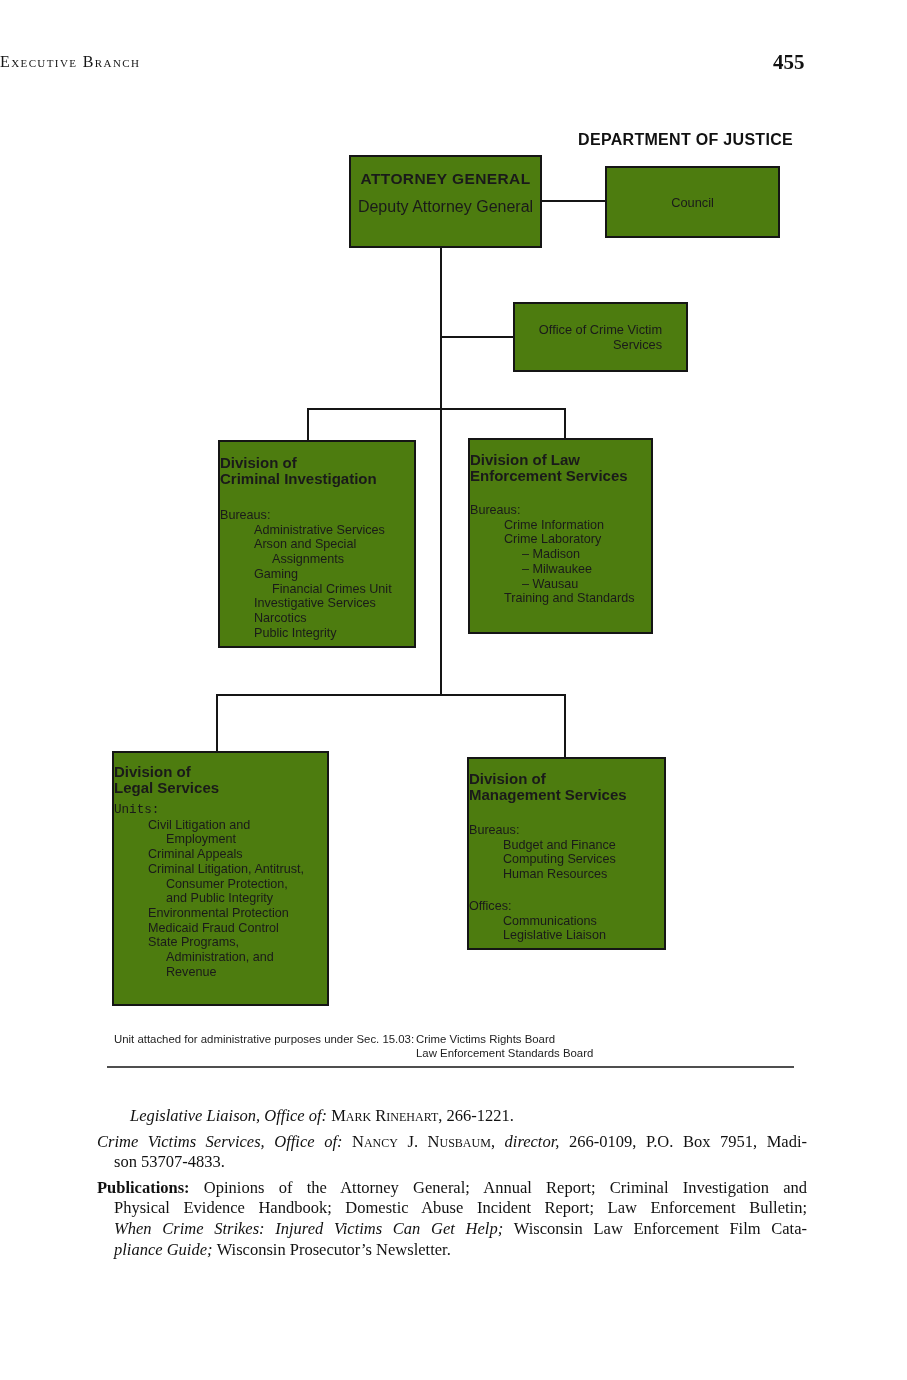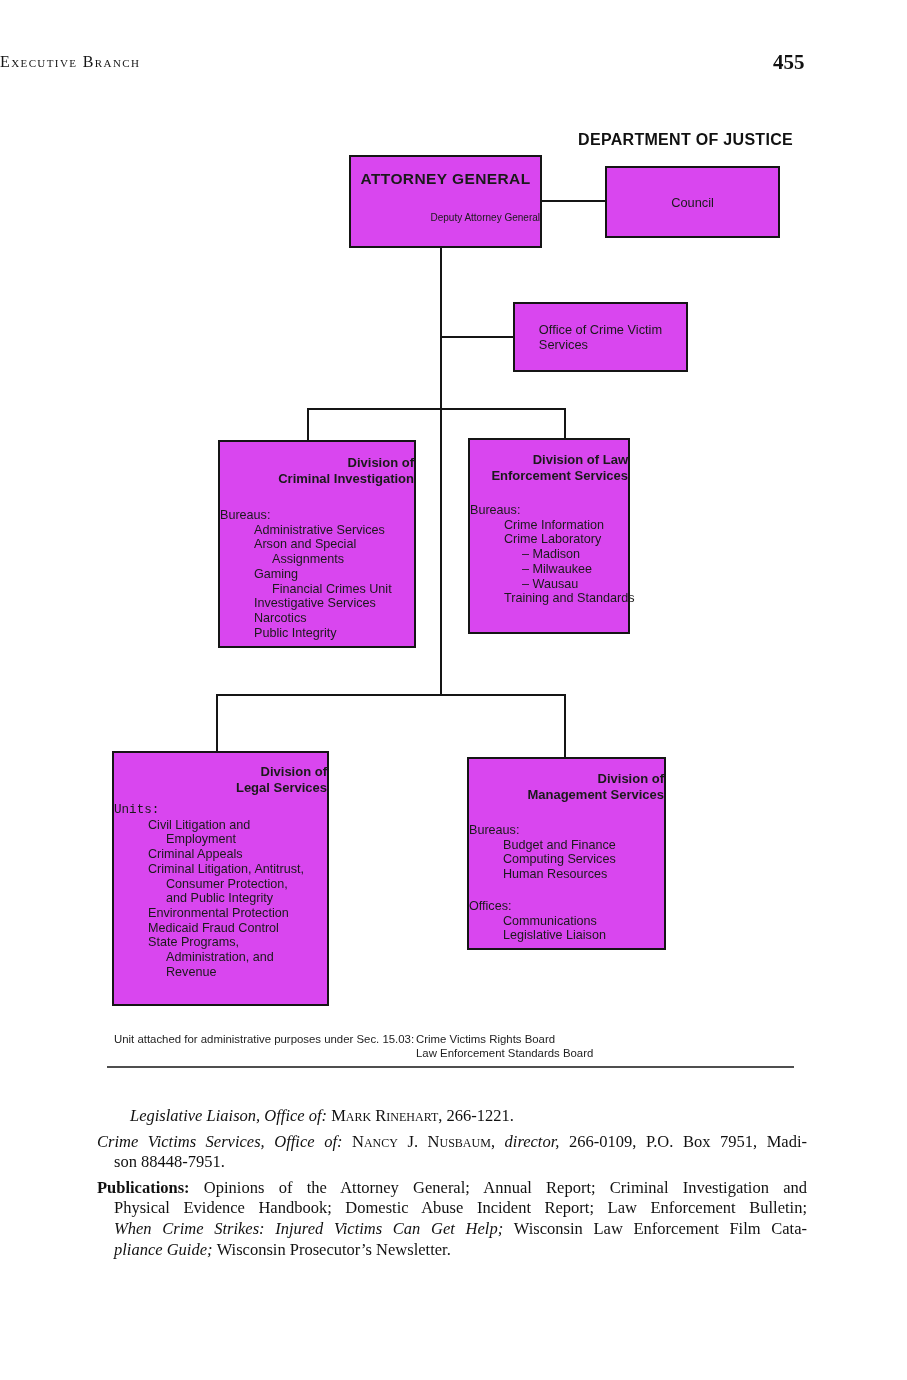--- a/index.html
+++ b/index.html
@@ -20,32 +20,32 @@
   }
   
   .doj-title{
     position:absolute;top:131px;right:114px;
     font-size:16px;font-weight:bold;letter-spacing:.3px;color:#111;
   }
   
   .line{position:absolute;background:#151515;}
   
   .obox{
-    position:absolute;box-sizing:border-box;border:2px solid #151515;background:#d946ef;
+    position:absolute;box-sizing:border-box;border:2px solid #151515;background:#4d7c0f;
   }
   .ag-box{left:349px;top:155px;width:193px;height:93px;text-align:center;}
   .ag-title{margin-top:13px;font-size:15.5px;font-weight:bold;letter-spacing:.4px;}
-  .ag-sub{margin-top:24px;font-size:10px;text-align:right;}
+  .ag-sub{margin-top:10px;font-size:16px;}
   .council-box{left:605px;top:166px;width:175px;height:72px;display:flex;align-items:center;justify-content:center;font-size:12.8px;}
-  .ocvs-box{left:513px;top:302px;width:175px;height:70px;display:flex;align-items:center;justify-content:center;text-align:left;font-size:12.8px;line-height:15.5px;}
+  .ocvs-box{left:513px;top:302px;width:175px;height:70px;display:flex;align-items:center;justify-content:center;text-align:right;font-size:12.8px;line-height:15.5px;}
   .dci-box{left:218px;top:440px;width:198px;height:208px;}
-  .dles-box{left:468px;top:438px;width:162px;height:196px;}
+  .dles-box{left:468px;top:438px;width:185px;height:196px;}
   .dls-box{left:112px;top:751px;width:217px;height:255px;}
   .dms-box{left:467px;top:757px;width:199px;height:193px;}
-  .div-title{text-align:right;font-weight:bold;font-size:13px;line-height:16px;}
+  .div-title{text-align:left;font-weight:bold;font-size:15px;line-height:16px;}
   .dci-box .div-title{margin-top:13px;}
   .dles-box .div-title{margin-top:12px;}
   .dls-box .div-title{margin-top:11px;}
   .dms-box .div-title{margin-top:12px;}
   .list-label{font-size:12.6px;line-height:14.7px;}
   .dci-box .list-label{margin-top:21px;}
   .dles-box .list-label{margin-top:19px;}
   .dls-box .list-label{margin-top:7px;font-family:Liberation Mono, monospace;}
   .dms-box .list-label.bureaus{margin-top:20px;}
   .dms-box .list-label.offices{margin-top:17px;}
@@ -185,21 +185,21 @@
     <div>Law Enforcement Standards Board</div>
   </div>
   <div class="page-rule"></div>
 
   <div class="body-text">
     <div class="para">
         <div class="body-line line-lead"><span class="seg-italic">Legislative Liaison, Office of: </span><span class="seg-smallcaps">Mark Rinehart</span><span class="seg-roman">, 266-1221.</span></div>
       </div>
     <div class="para">
         <div class="body-line line-justify"><span class="seg-italic">Crime Victims Services, Office of: </span><span class="seg-smallcaps">Nancy J. Nusbaum</span><span class="seg-roman">, </span><span class="seg-italic">director, </span><span class="seg-roman">266-0109, P.O. Box 7951, Madi-</span></div>
-        <div class="body-line line-indent"><span class="seg-roman">son 88448-7951.</span></div>
+        <div class="body-line line-indent"><span class="seg-roman">son 53707-4833.</span></div>
       </div>
     <div class="para">
         <div class="body-line line-justify"><span class="seg-bold">Publications: </span><span class="seg-roman">Opinions of the Attorney General; Annual Report; Criminal Investigation and</span></div>
         <div class="body-line line-justify line-indent"><span class="seg-roman">Physical Evidence Handbook; Domestic Abuse Incident Report; Law Enforcement Bulletin;</span></div>
         <div class="body-line line-justify line-indent"><span class="seg-italic">When Crime Strikes: Injured Victims Can Get Help; </span><span class="seg-roman">Wisconsin Law Enforcement Film Cata-</span></div>
         <div class="body-line line-indent"><span class="seg-italic">pliance Guide; </span><span class="seg-roman">Wisconsin Prosecutor’s Newsletter.</span></div>
       </div>
   </div>
 
 </div>

